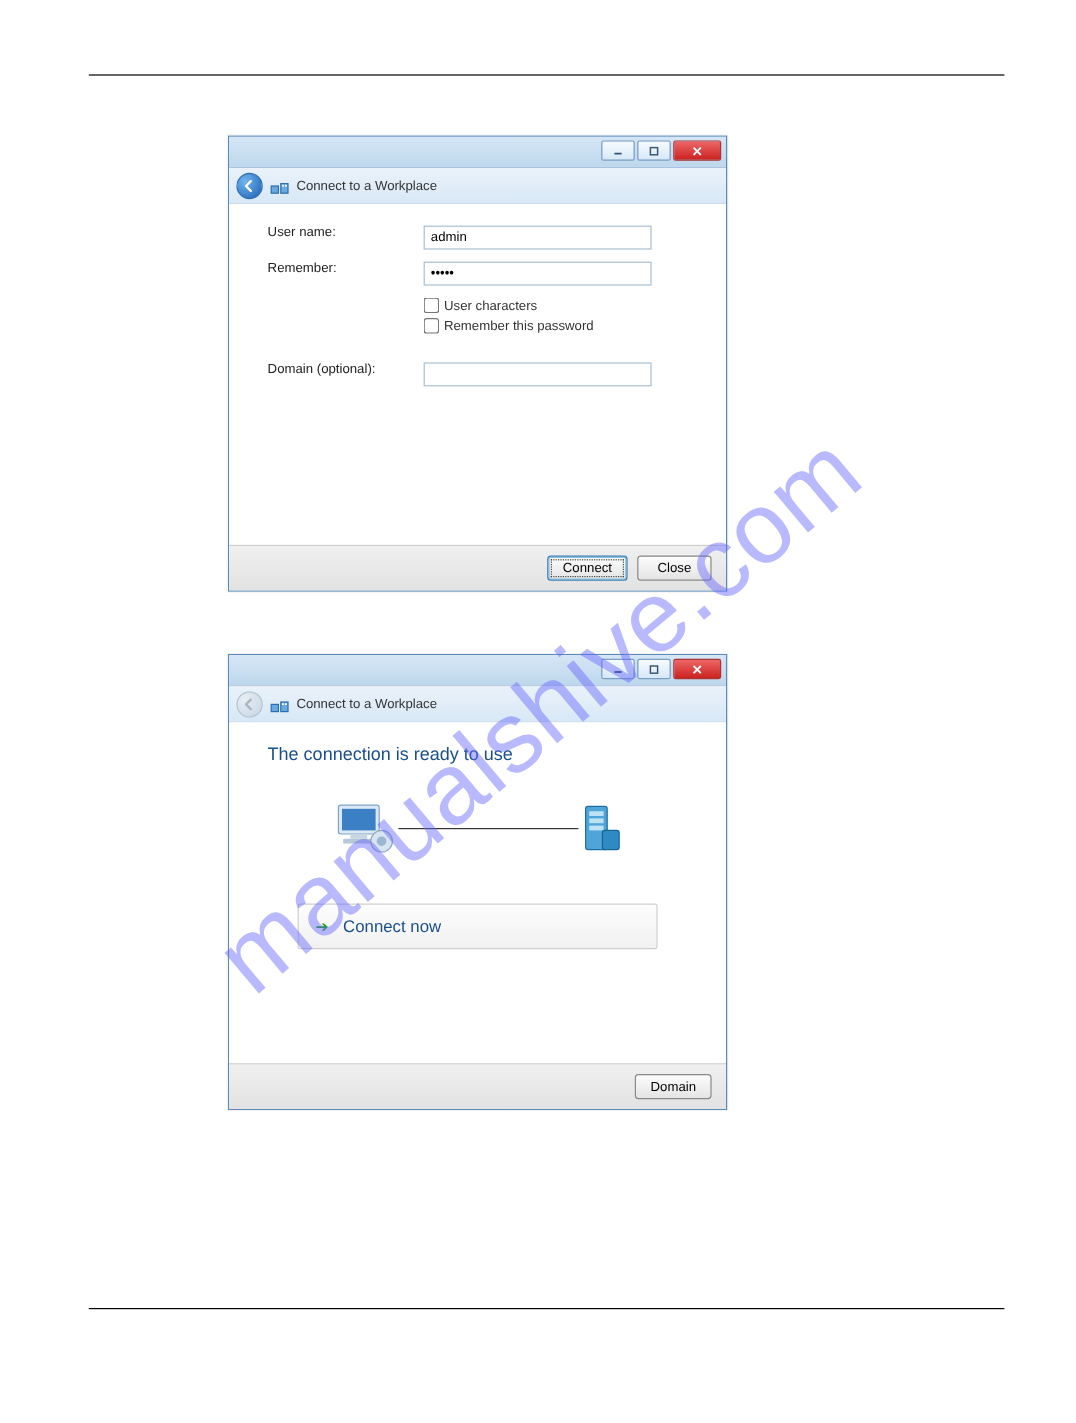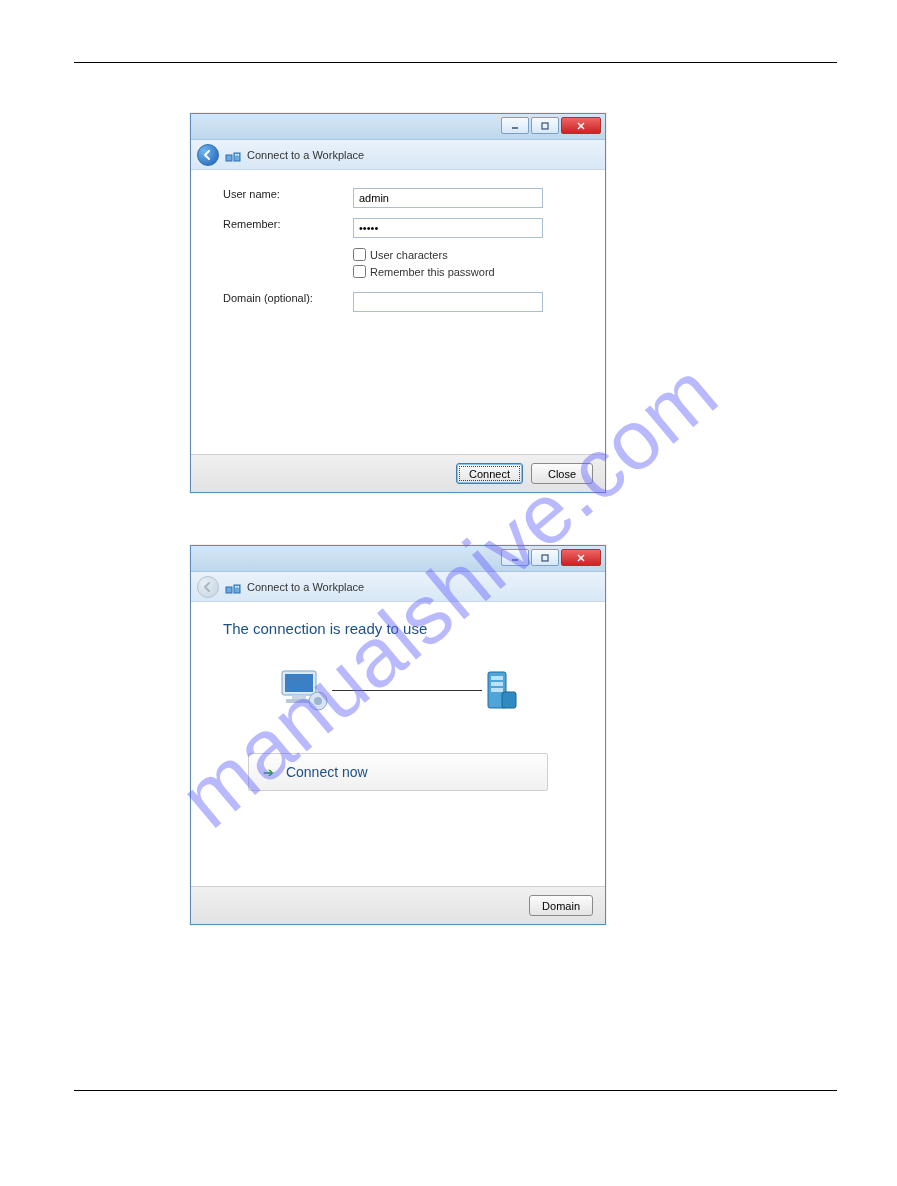--- a/index.html
+++ b/index.html
@@ -258,21 +258,21 @@
 
     <div class="check-row">
       <input type="checkbox" style="">
       <span>User characters</span>
     </div>
     <div class="check-row">
       <input type="checkbox" style="">
       <span>Remember this password</span>
     </div>
 
-    <div class="form-row" style="margin-top:14px">
+    <div class="form-row" style="margin-top:24px">
       <span class="label">Domain (optional):</span>
       <input type="text" value="" style="">
     </div>
   </div>
 
   <div class="dlg-footer">
     <button class="footer-btn default">Connect</button>
     <button class="footer-btn">Close</button>
   </div>
 </div>

